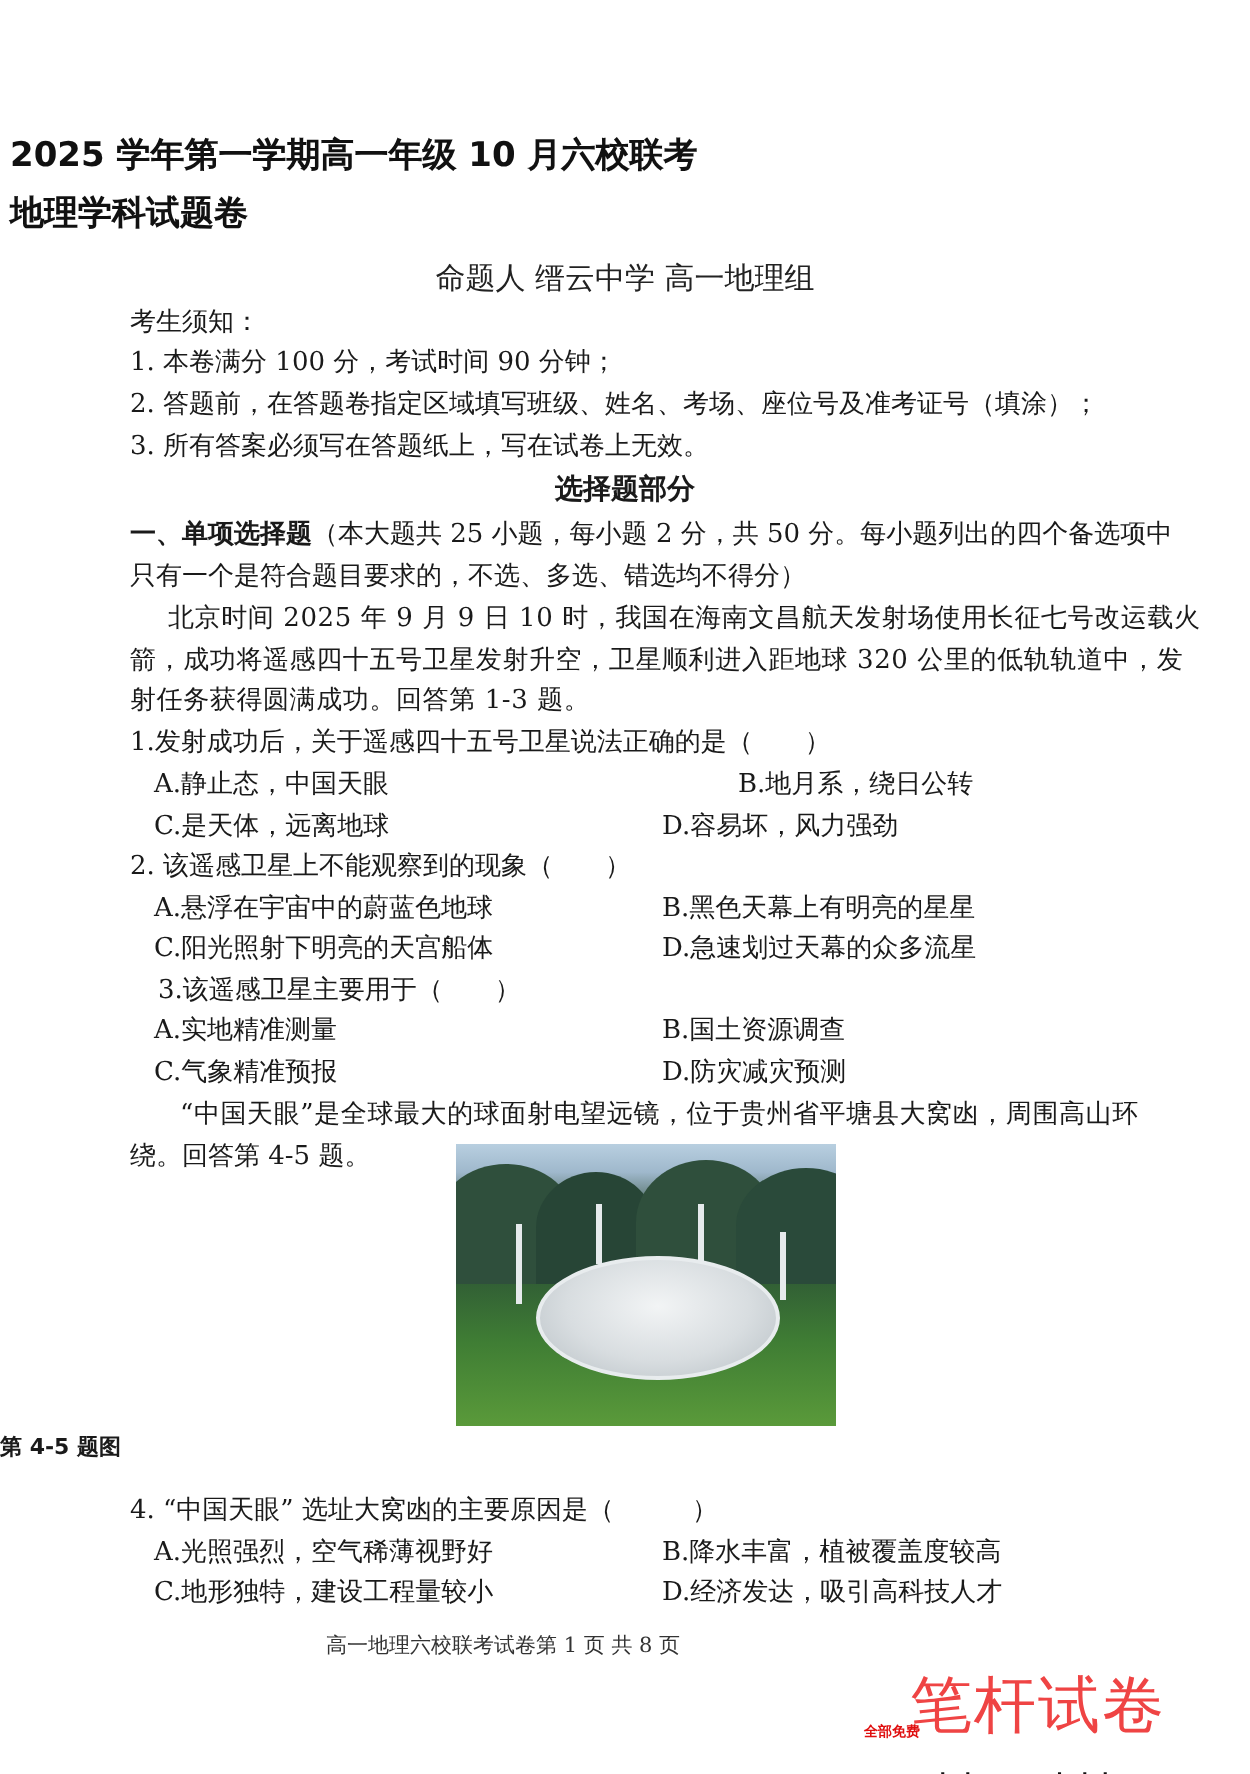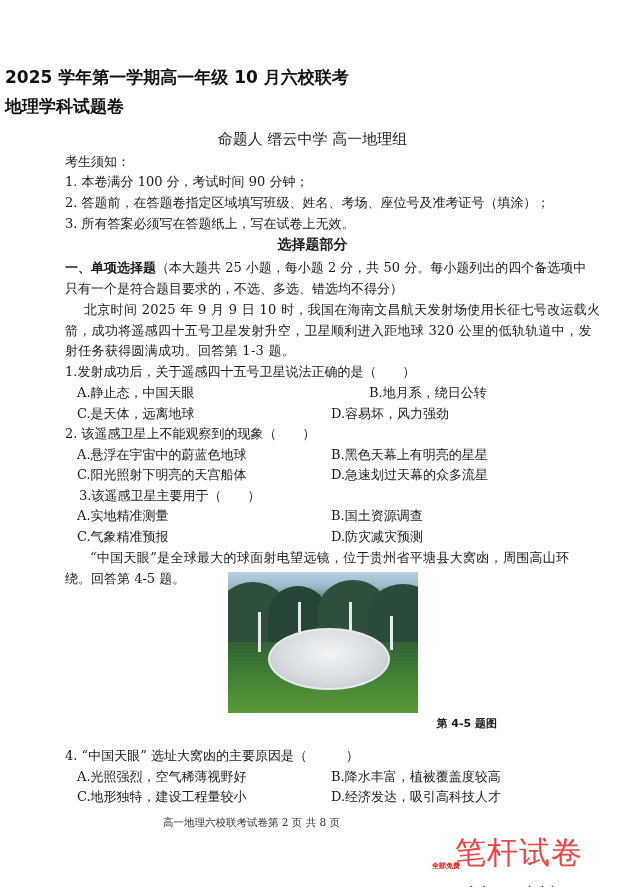--- a/index.html
+++ b/index.html
@@ -14,21 +14,21 @@
   .kai { font-family:"DejaVu Serif","Liberation Serif",serif; letter-spacing:0.3px; }
   .photo { position:absolute; left:228px; top:572px; width:190px; height:141px; overflow:hidden;
            background:linear-gradient(180deg,#b8cfe0 0%,#9fb8cc 10%,#3d5a48 25%,#2f5a35 45%,#3f7d34 70%,#5a9a3a 100%); }
   .photo .mtn { position:absolute; background:#2f4f3c; }
   .photo .dish { position:absolute; left:40px; top:56px; width:118px; height:58px; border-radius:50%;
                  background:radial-gradient(ellipse at 50% 40%,#f2f4f5 0%,#d8dde0 55%,#b7bfc4 100%);
                  border:2px solid #e8ecee; }
   .photo .ring { position:absolute; left:44px; top:94px; width:110px; height:22px; border-radius:0 0 55px 55px / 0 0 22px 22px;
                  background:repeating-linear-gradient(90deg,#cfd5d8 0 3px,#4d5a55 3px 8px); }
   .photo .tower { position:absolute; width:3px; background:#e6eaec; }
-  .caption { font-family:"DejaVu Sans","Liberation Sans",sans-serif; font-weight:bold; font-size:11px; left:0; width:497px; text-align:right; }
+  .caption { font-family:"DejaVu Sans","Liberation Sans",sans-serif; font-weight:bold; font-size:11px; left:0; width:621px; text-align:left; }
   .footer { font-size:10.5px; color:#333; }
   .wm-big { font-family:"DejaVu Sans","Liberation Sans",sans-serif; font-size:31px; color:#ef4444; letter-spacing:1px; }
   .wm-red { font-family:"DejaVu Sans","Liberation Sans",sans-serif; font-size:7px; color:#e01010; font-weight:bold; }
   .wm-url { font-family:"DejaVu Sans Mono","Liberation Mono",monospace; font-size:17px; color:#111; letter-spacing:-0.5px;margin-top:18px; }
 </style>
 </head>
 <body>
 
 <div class="abs title" style="top:66px;">2025 学年第一学期高一年级 10 月六校联考</div>
 <div class="abs title" style="top:95px;">地理学科试题卷</div>
@@ -81,17 +81,17 @@
   <div class="dish"></div>
 </div>
 <div class="abs caption" style="top:716px;">第 4-5 题图</div>
 
 <div class="abs body" style="left:65px; top:746px;">4. “中国天眼” 选址大窝凼的主要原因是（　　　）</div>
 <div class="abs body" style="left:77px; top:767px;">A.光照强烈，空气稀薄视野好</div>
 <div class="abs body" style="left:331px; top:767px;">B.降水丰富，植被覆盖度较高</div>
 <div class="abs body" style="left:77px; top:787px;">C.地形独特，建设工程量较小</div>
 <div class="abs body" style="left:331px; top:787px;">D.经济发达，吸引高科技人才</div>
 
-<div class="abs footer" style="left:163px; top:816px;">高一地理六校联考试卷第  2  页  共  8  页</div>
+<div class="abs footer" style="left:163px; top:816px;">高一地理六校联考试卷第  1  页  共  8  页</div>
 
 <div class="abs wm-red" style="left:432px; top:861px;">全部免费</div>
 <div class="abs wm-big" style="left:455px; top:832px;">笔杆试卷</div>
 <div class="abs wm-url" style="left:430px; top:866px;">www.biganshijuan.com</div>
 
 </body></html>

